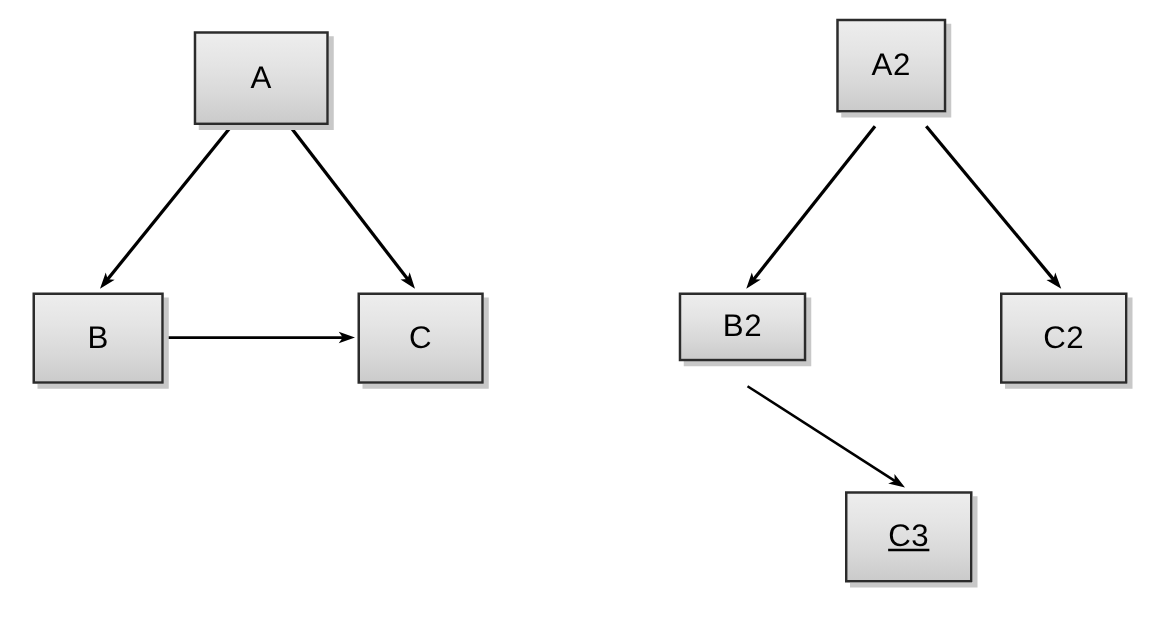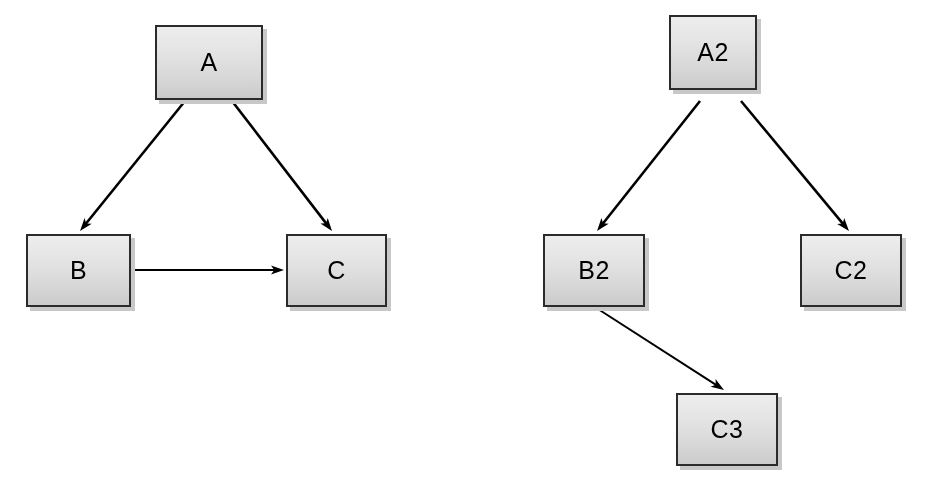--- a/index.html
+++ b/index.html
@@ -85,22 +85,22 @@
     </div>
     <div class="node" style="left: 26px; top: 234px; width: 105px; height: 73px;">
       <span class="node-label">B</span>
     </div>
     <div class="node" style="left: 286px; top: 234px; width: 101px; height: 73px;">
       <span class="node-label">C</span>
     </div>
     <div class="node" style="left: 669px; top: 15px; width: 88px; height: 75px; align-items: center;">
       <span class="node-label">A2</span>
     </div>
-    <div class="node" style="left: 543px; top: 234px; width: 102px; height: 73px;">
+    <div class="node" style="left: 543px; top: 234px; width: 102px; height: 55px;">
       <span class="node-label">B2</span>
     </div>
     <div class="node" style="left: 800px; top: 234px; width: 102px; height: 73px; text-align: right;">
       <span class="node-label">C2</span>
     </div>
-    <div class="node" style="left: 676px; top: 393px; width: 102px; height: 73px;">
+    <div class="node" style="left: 676px; top: 393px; width: 102px; height: 73px; text-decoration: underline;">
       <span class="node-label">C3</span>
     </div>
   </div>
 
 </body></html>

